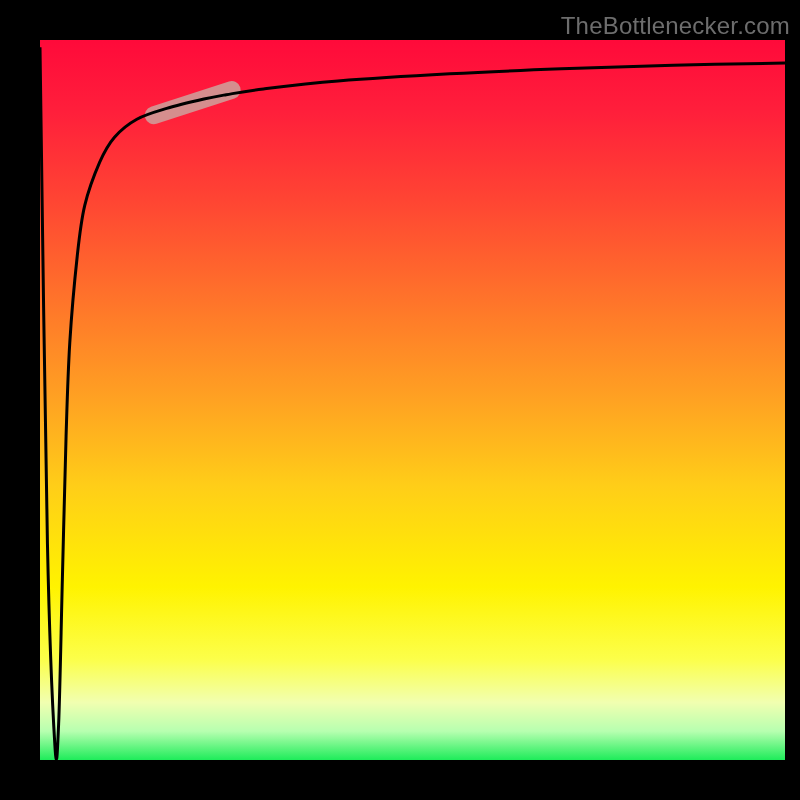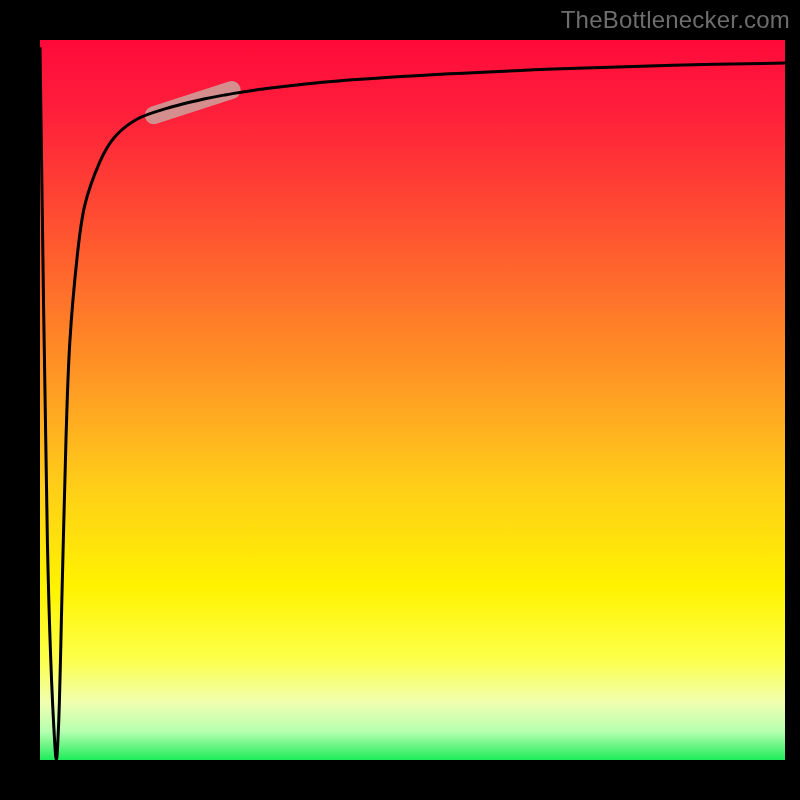--- a/index.html
+++ b/index.html
@@ -41,21 +41,21 @@
   .curve-svg {
     position: absolute;
     left: 0;
     top: 0;
     width: 745px;
     height: 720px;
     overflow: visible;
   }
   .watermark {
     position: absolute;
-    top: 6px;
+    top: 12px;
     right: 10px;
     color: #6d6d6d;
     font-size: 24px;
     letter-spacing: 0.2px;
     text-align: right;
   }
 </style>
 </head>
 <body>
 

